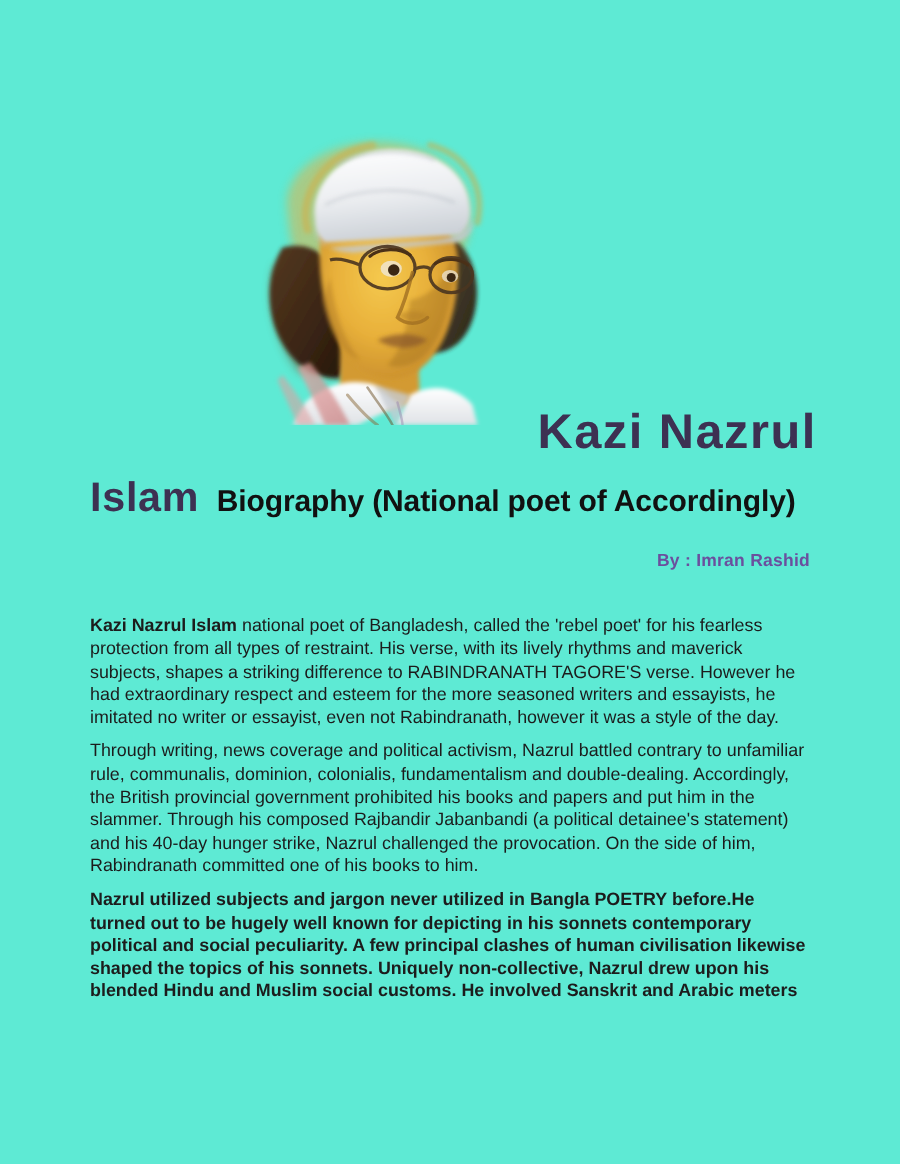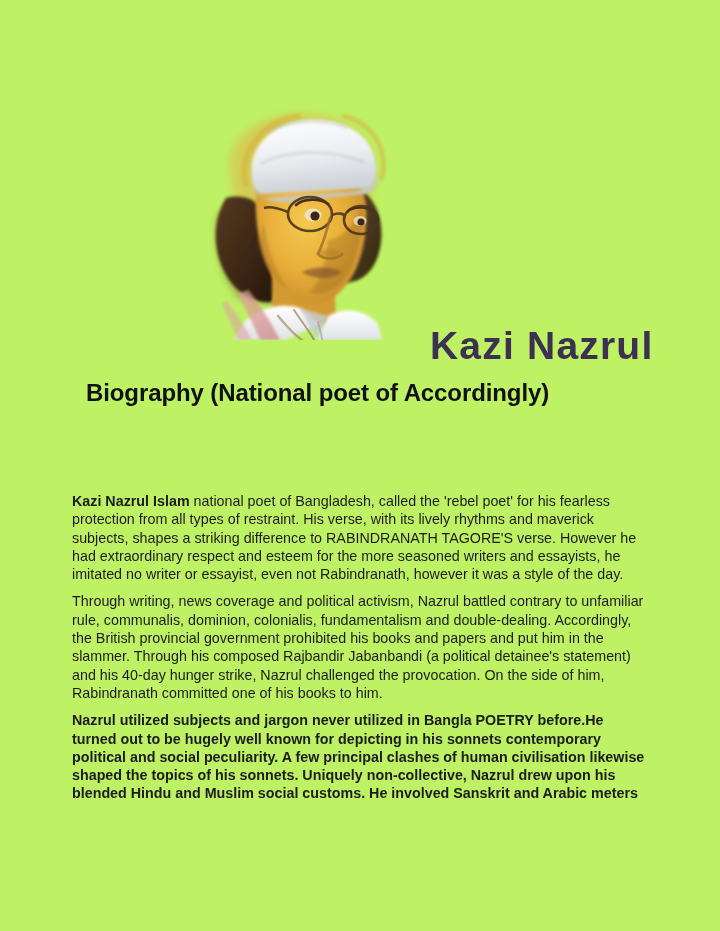--- a/index.html
+++ b/index.html
@@ -13,21 +13,21 @@
     font-family: "Liberation Sans", sans-serif;
     color: #1a1a1a;
     overflow: hidden;
     position: relative;
   }
 
   .page {
     position: relative;
     width: 720px;
     height: 931px;
-    background: #bef264;
+    background: #5eead4;
     box-sizing: border-box;
   }
 
   
   .portrait-wrap {
     position: absolute;
     left: 168px;
     top: 72px;
     width: 262px;
     height: 268px;
@@ -204,23 +204,25 @@
         <path d="M110,244 C120,256 128,264 134,268" stroke="#8a6a3a" stroke-width="2.4" fill="none" stroke-linecap="round"></path>
         <path d="M126,238 C134,250 142,260 146,268" stroke="#6d5228" stroke-width="2" fill="none" stroke-linecap="round"></path>
         <path d="M150,250 C152,258 154,264 154,268" stroke="#9b8ab0" stroke-width="2" fill="none" stroke-linecap="round"></path>
       </g>
     </svg>
   </div>
 
   <div class="title-line-1">Kazi Nazrul</div>
 
   <div class="title-line-2">
+    <span class="title-islam">Islam</span>
     <span class="title-sub">Biography (National poet of Accordingly)</span>
   </div>
 
+  <div class="byline">By : Imran Rashid</div>
 
   <div class="body-text">
     <p class="para">
       <span class="lead-bold">Kazi Nazrul Islam</span><span> national poet of Bangladesh, called the 'rebel poet' for his fearless protection from all types of restraint. His verse, with its lively rhythms and maverick subjects, shapes a striking difference to RABINDRANATH TAGORE'S verse. However he had extraordinary respect and esteem for the more seasoned writers and essayists, he imitated no writer or essayist, even not Rabindranath, however it was a style of the day.</span>
     </p>
     <p class="para">
       <span>Through writing, news coverage and political activism, Nazrul battled contrary to unfamiliar rule, communalis, dominion, colonialis, fundamentalism and double-dealing. Accordingly, the British provincial government prohibited his books and papers and put him in the slammer. Through his composed Rajbandir Jabanbandi (a political detainee's statement) and his 40-day hunger strike, Nazrul challenged the provocation. On the side of him, Rabindranath committed one of his books to him.</span>
     </p>
     <p class="para">
       <span>Nazrul utilized subjects and jargon never utilized in Bangla POETRY before.He turned out to be hugely well known for depicting in his sonnets contemporary political and social peculiarity. A few principal clashes of human civilisation likewise shaped the topics of his sonnets. Uniquely non-collective, Nazrul drew upon his blended Hindu and Muslim social customs. He involved Sanskrit and Arabic meters</span>

